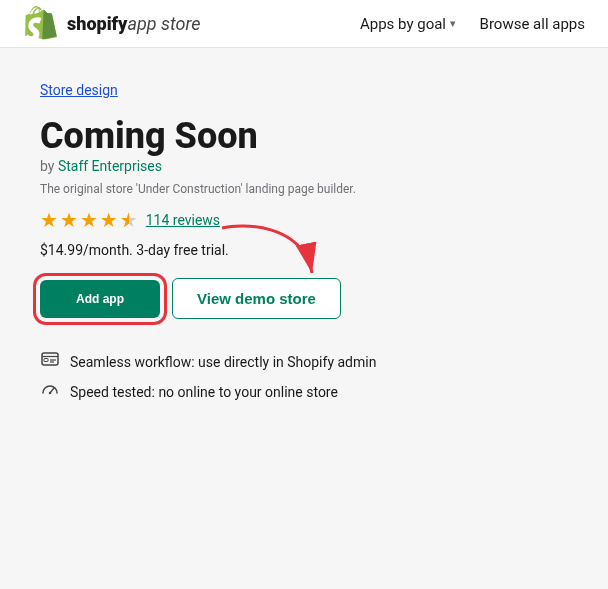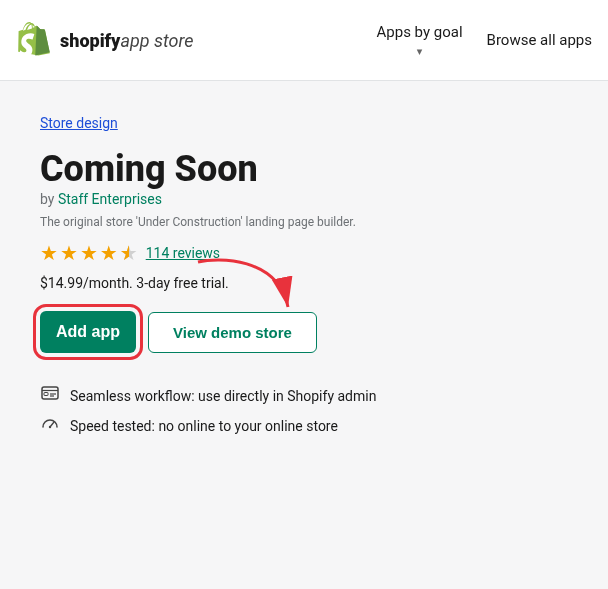--- a/index.html
+++ b/index.html
@@ -7,22 +7,22 @@
       font-family: -apple-system, BlinkMacSystemFont, 'Segoe UI', Roboto, sans-serif;
       background: #f6f6f7;
       width: 608px;
       min-height: 589px;
     }
 
     
     .header {
       background: #fff;
       border-bottom: 1px solid #e1e3e5;
-      padding: 0 16px;
-      height: 81px;
+      padding: 0 23px;
+      height: 48px;
       display: flex;
       align-items: center;
       gap: 50px;
     }
     .logo-area {
       display: flex;
       align-items: center;
       gap: 8px;
     }
     .shopify-bag {
@@ -46,21 +46,20 @@
       margin-left: auto;
     }
     .nav-item {
       font-size: 15px;
       color: #1a1a1a;
       cursor: pointer;
       display: flex;
       align-items: center;
       gap: 4px;
       text-decoration: none;
-      flex-direction: column;
     }
     .chevron {
       font-size: 11px;
       color: #666;
     }
 
     
     .main {
       padding: 32px 40px;
       background: #f6f6f7;
@@ -121,22 +120,22 @@
     .action-row {
       display: flex;
       align-items: center;
       gap: 12px;
       margin-top: 20px;
     }
     .btn-add {
       background: #008060;
       color: #fff;
       border: none;
-      padding: 12px 16px;
-      font-size: 16px;
+      padding: 12px 36px;
+      font-size: 12px;
       font-weight: 600;
       border-radius: 6px;
       cursor: pointer;
       outline: 3px solid #e8323c;
       outline-offset: 4px;
     }
     .btn-demo {
       background: #fff;
       color: #008060;
       border: 1.5px solid #008060;

